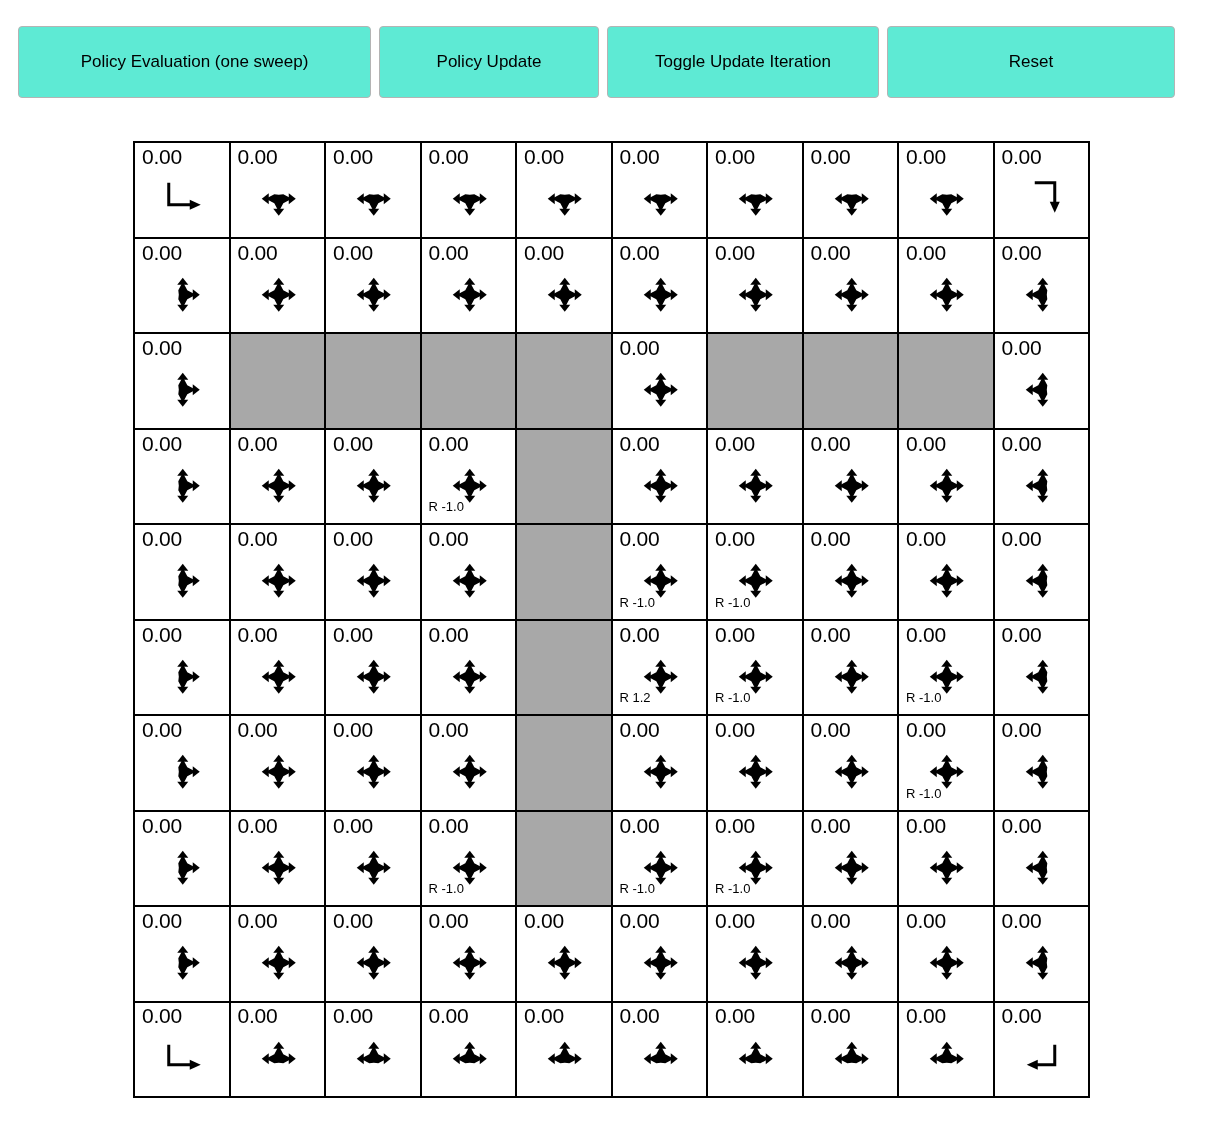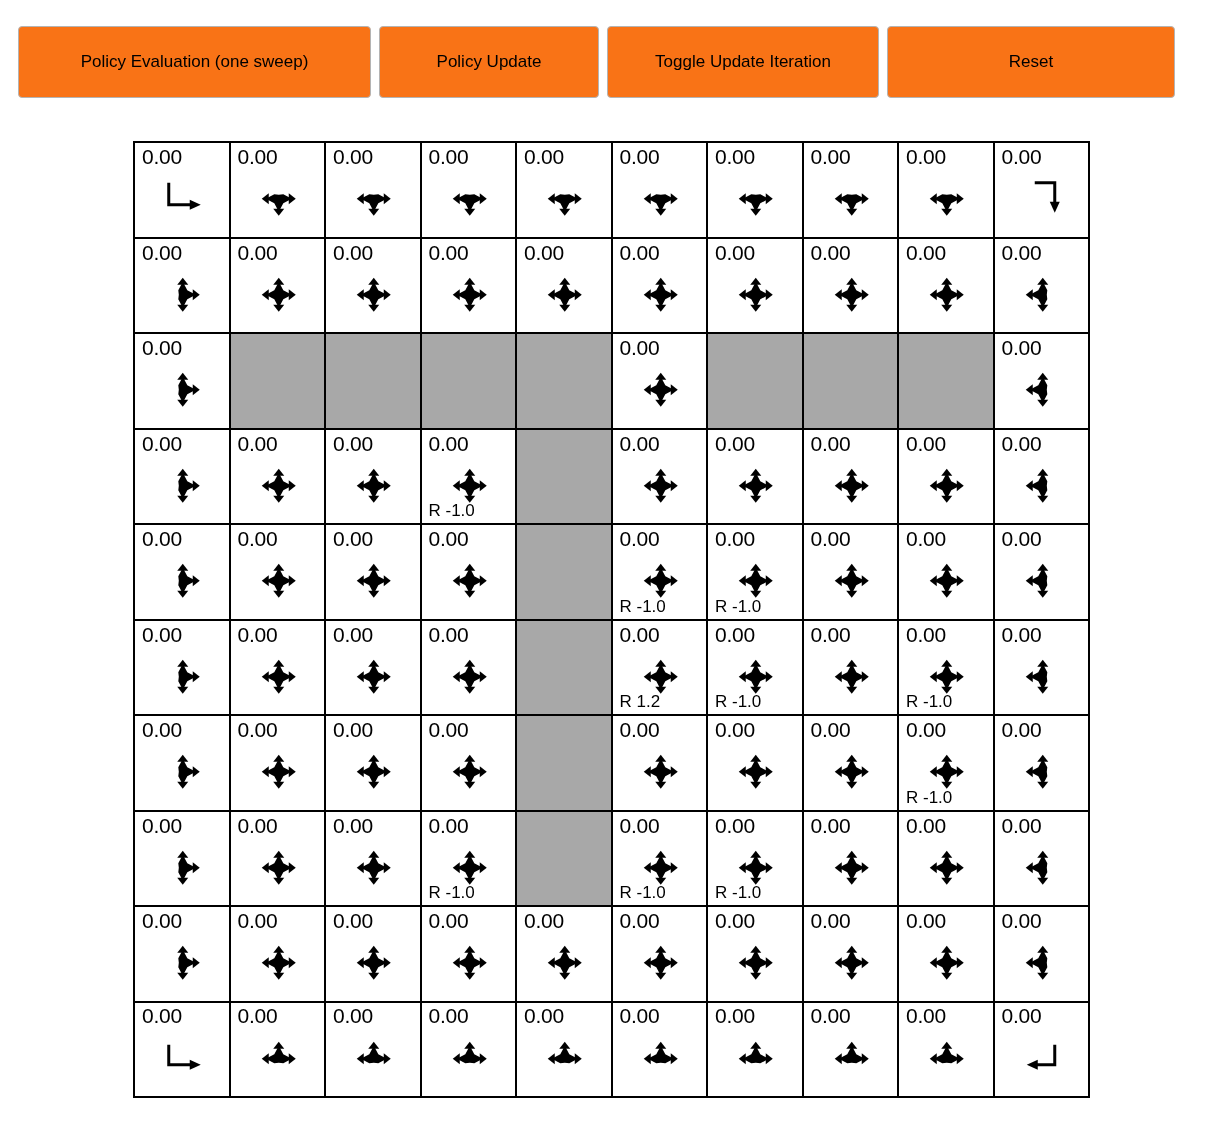--- a/index.html
+++ b/index.html
@@ -22,21 +22,21 @@
   
   #toolbar {
     position: absolute;
     left: 18px;
     top: 26px;
     display: flex;
     gap: 8px;
     align-items: flex-start;
   }
   .tool-btn {
-    background: #f97316;
+    background: #5eead4;
     border: 1px solid #b4b4b4;
     border-radius: 4px;
     height: 72px;
     font-size: 17px;
     color: #000;
     font-family: "Liberation Sans", sans-serif;
     display: flex;
     align-items: center;
     justify-content: center;
     padding: 0 30px;
@@ -80,22 +80,22 @@
     left: 7px;
     top: 3px;
     font-size: 21px;
     color: #000;
     line-height: 1;
     letter-spacing: -0.2px;
   }
   .reward {
     position: absolute;
     left: 7px;
-    bottom: 4px;
-    font-size: 17px;
+    bottom: 10px;
+    font-size: 13px;
     color: #000;
     line-height: 1;
   }
   .arrows {
     position: absolute;
     left: 0;
     top: 0;
     width: 100%;
     height: 100%;
     pointer-events: none;

